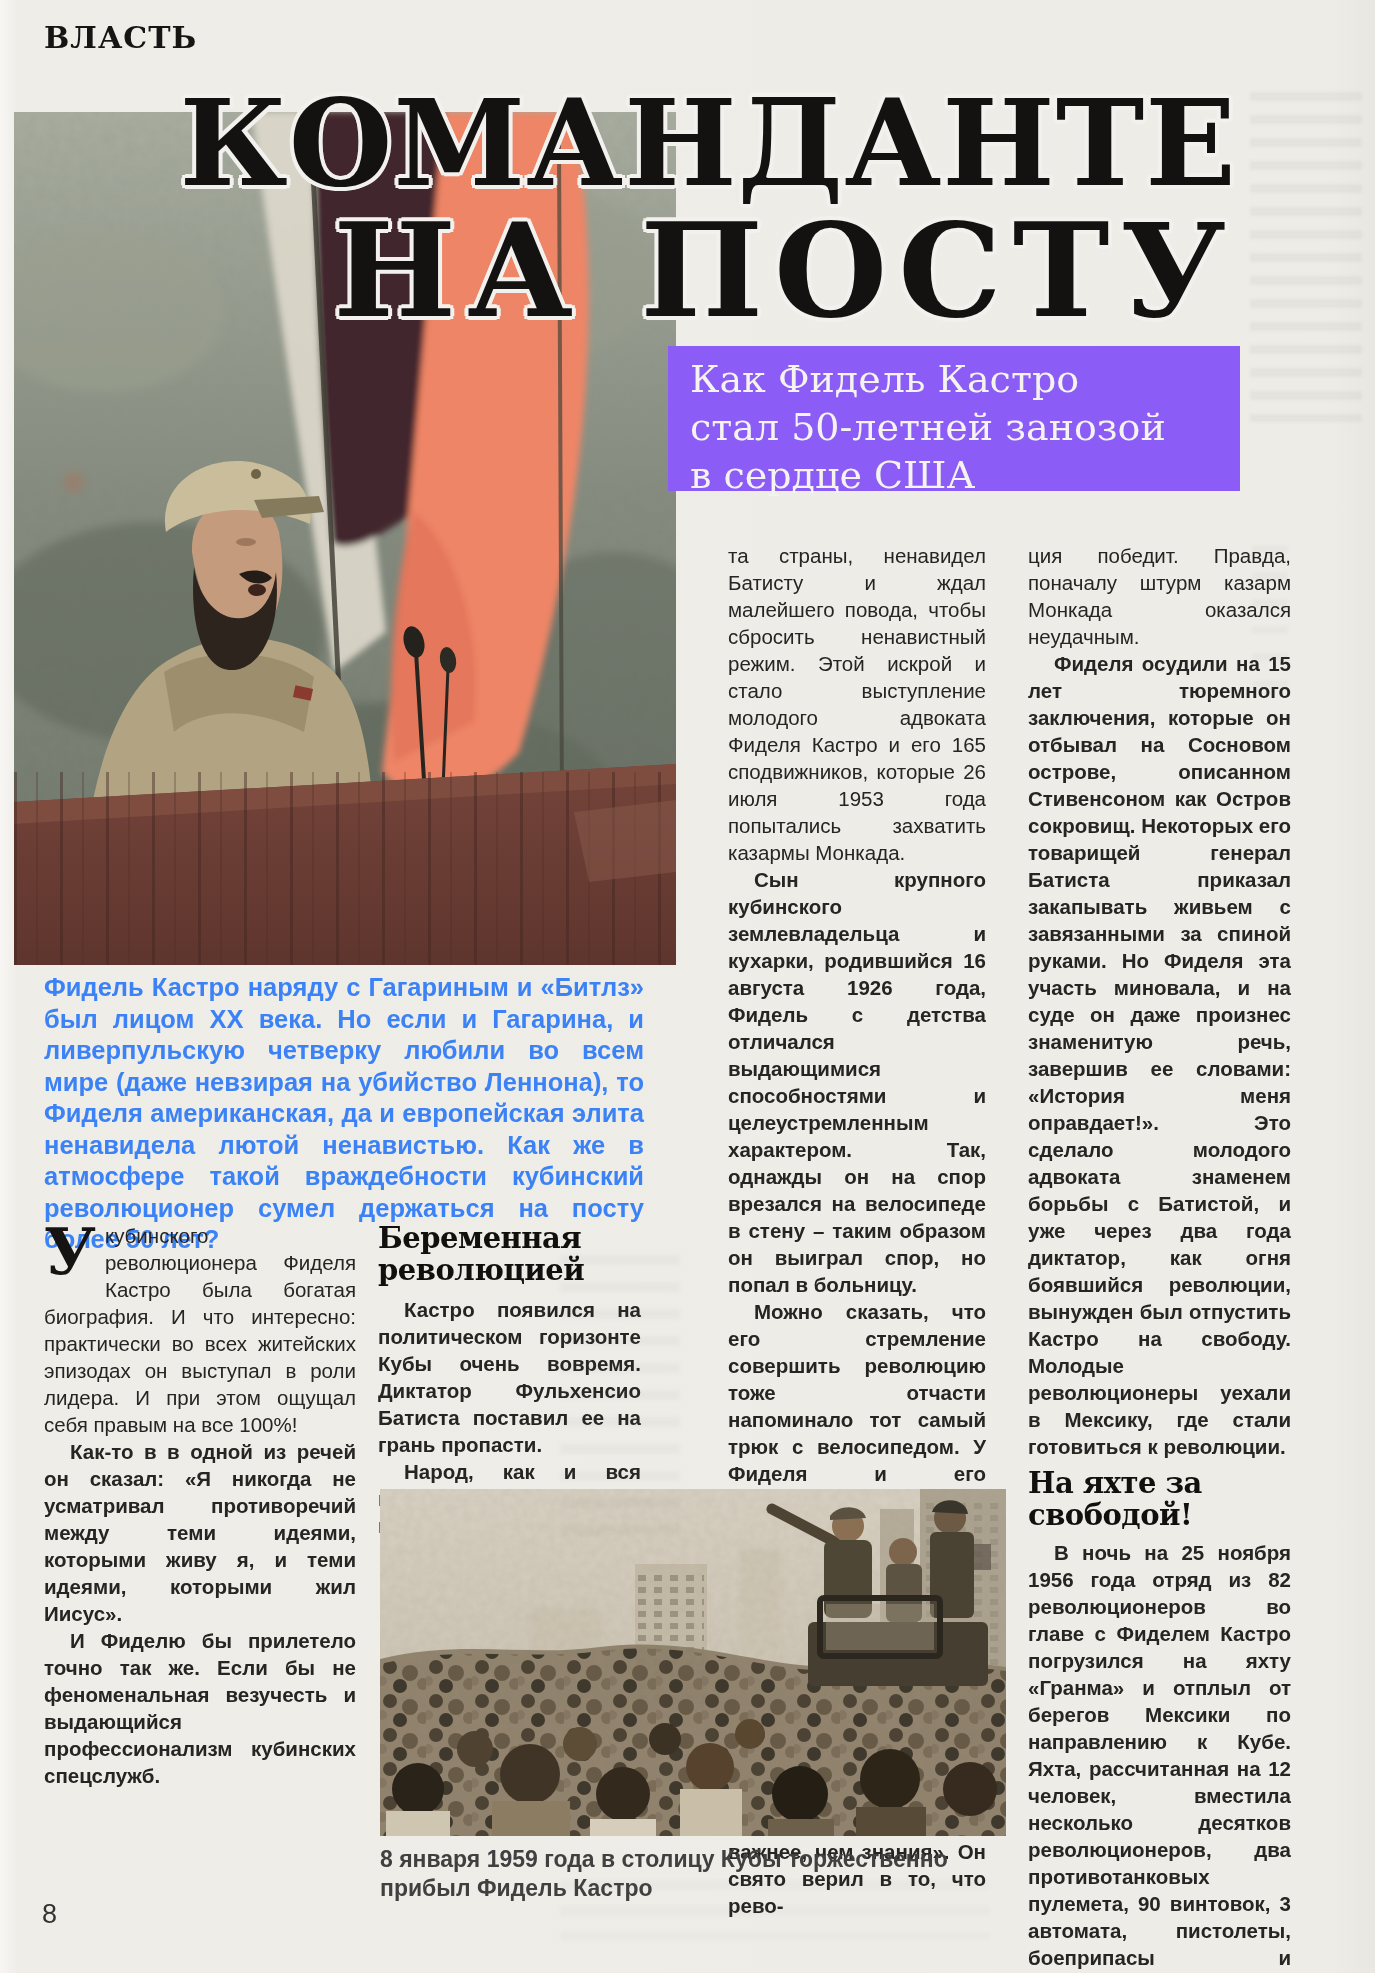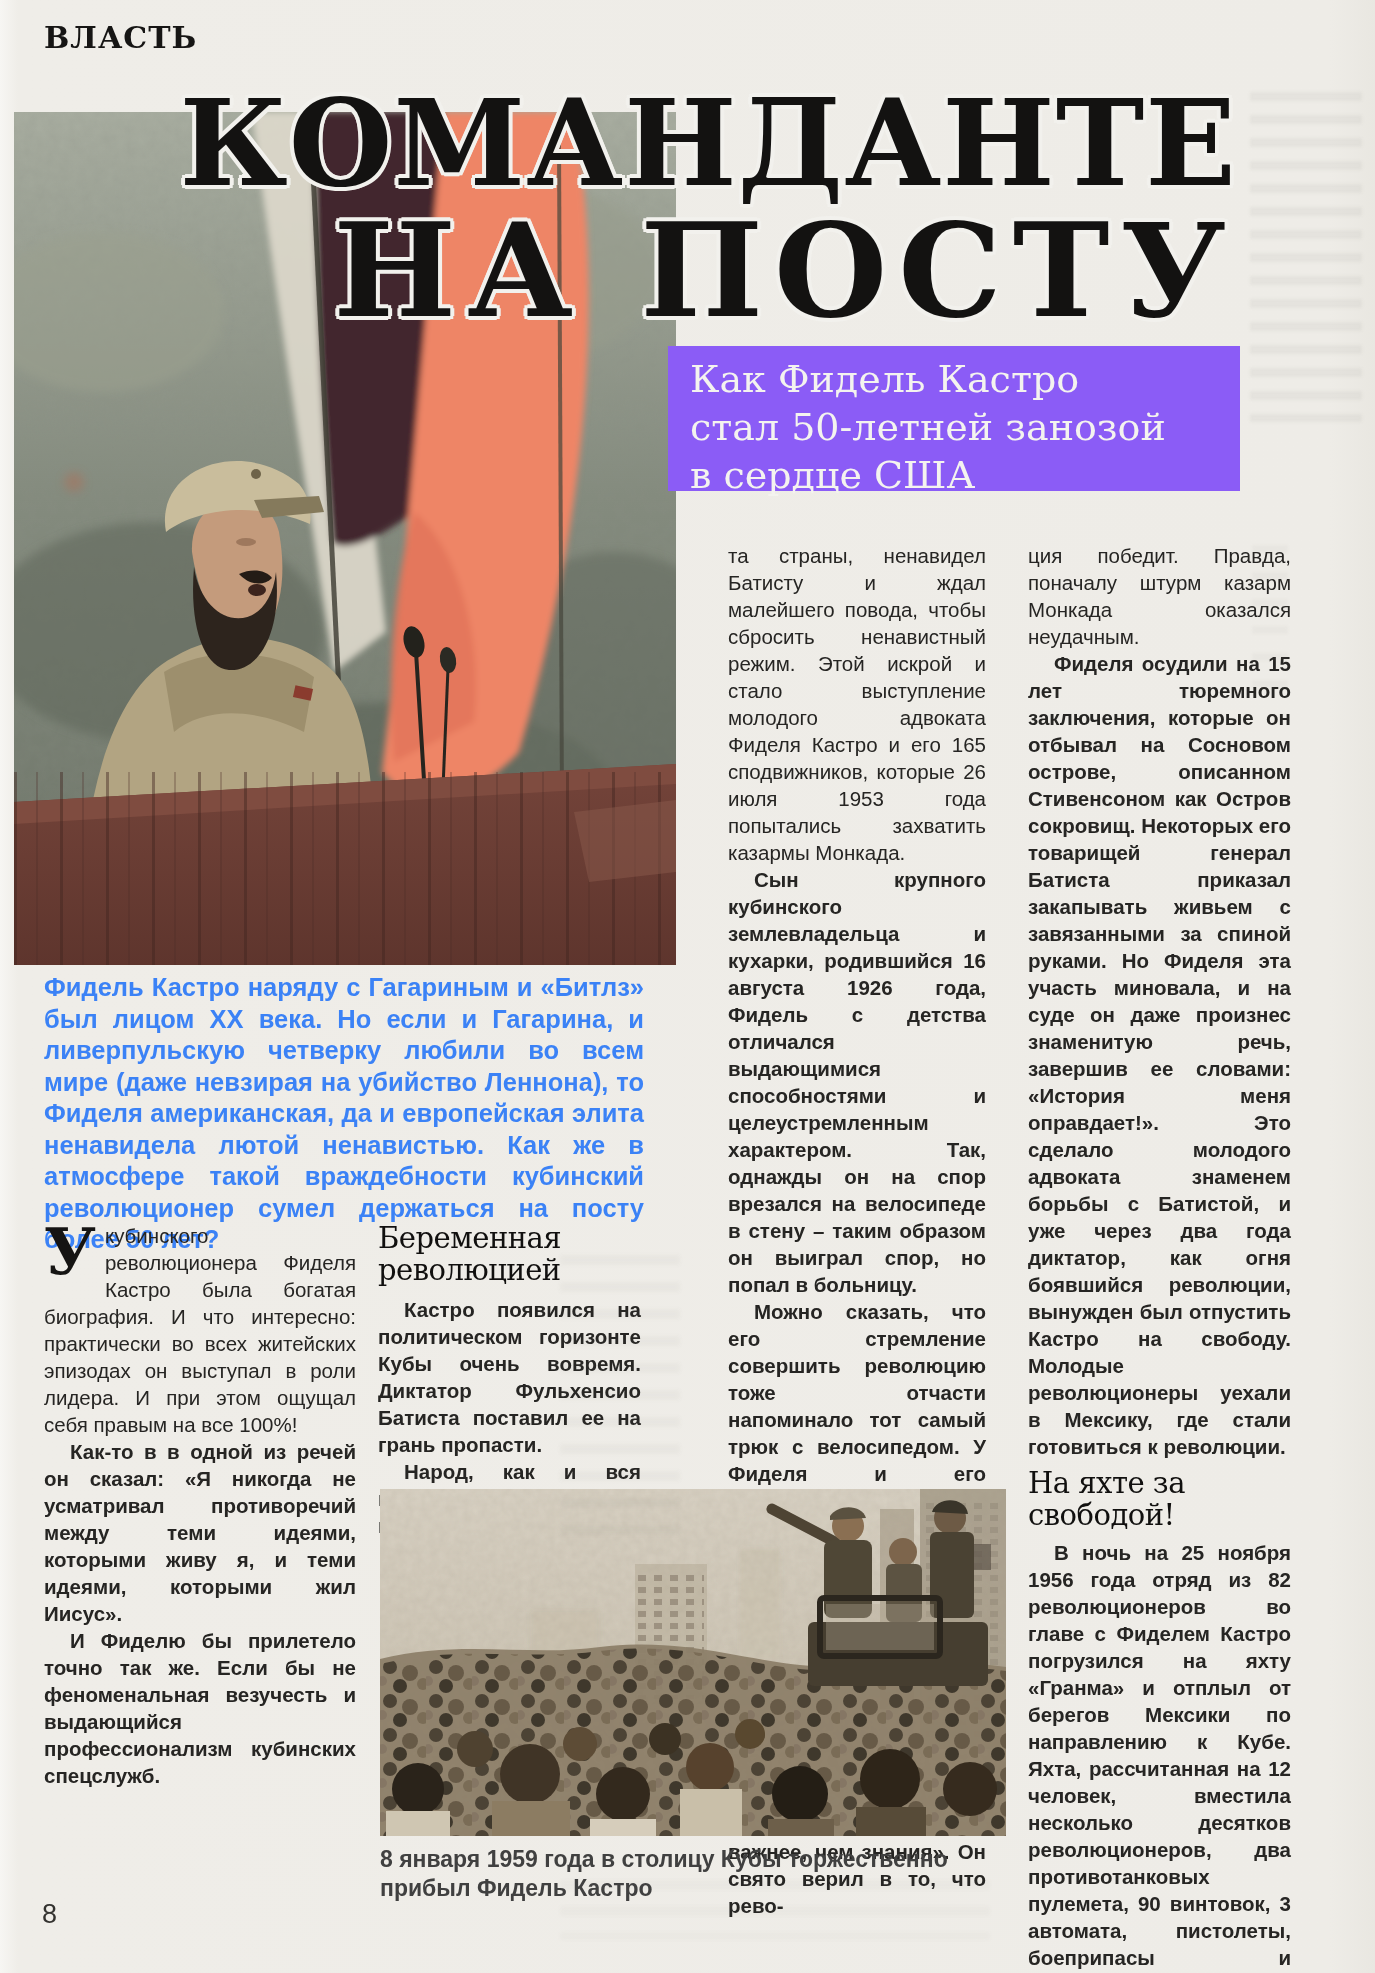--- a/index.html
+++ b/index.html
@@ -37,21 +37,21 @@
   }
   
   .col{color:#262523;font-size:20.5px;line-height:27px;text-align:justify;}
   .col p{margin:0;}
   .col p.ind{text-indent:26px;font-weight:bold;}
   .col3{left:700px;top:542px;width:258px;margin-left:28px;}
   .col4{left:1028px;top:542px;width:263px;}
   .col1{left:44px;top:1222px;width:312px;}
   .col2{left:378px;top:1222px;width:263px;}
   h2.sec{
-    font-family:"DejaVu Serif",serif;font-weight:normal;color:#11100f;
+    font-family:"DejaVu Serif",serif;font-weight:bold;color:#11100f;
     font-size:29px;line-height:32px;margin:0 0 10px 0;text-align:left;letter-spacing:-0.5px;
   }
   .col4 h2.sec{margin:7px 0 8px 0;}
   .dropcap{
     float:left;font-family:"DejaVu Serif",serif;font-weight:bold;color:#151413;
     font-size:64px;line-height:50px;padding:5px 9px 0 0;
   }
   
   .lead{
     left:44px;top:972px;width:600px;

